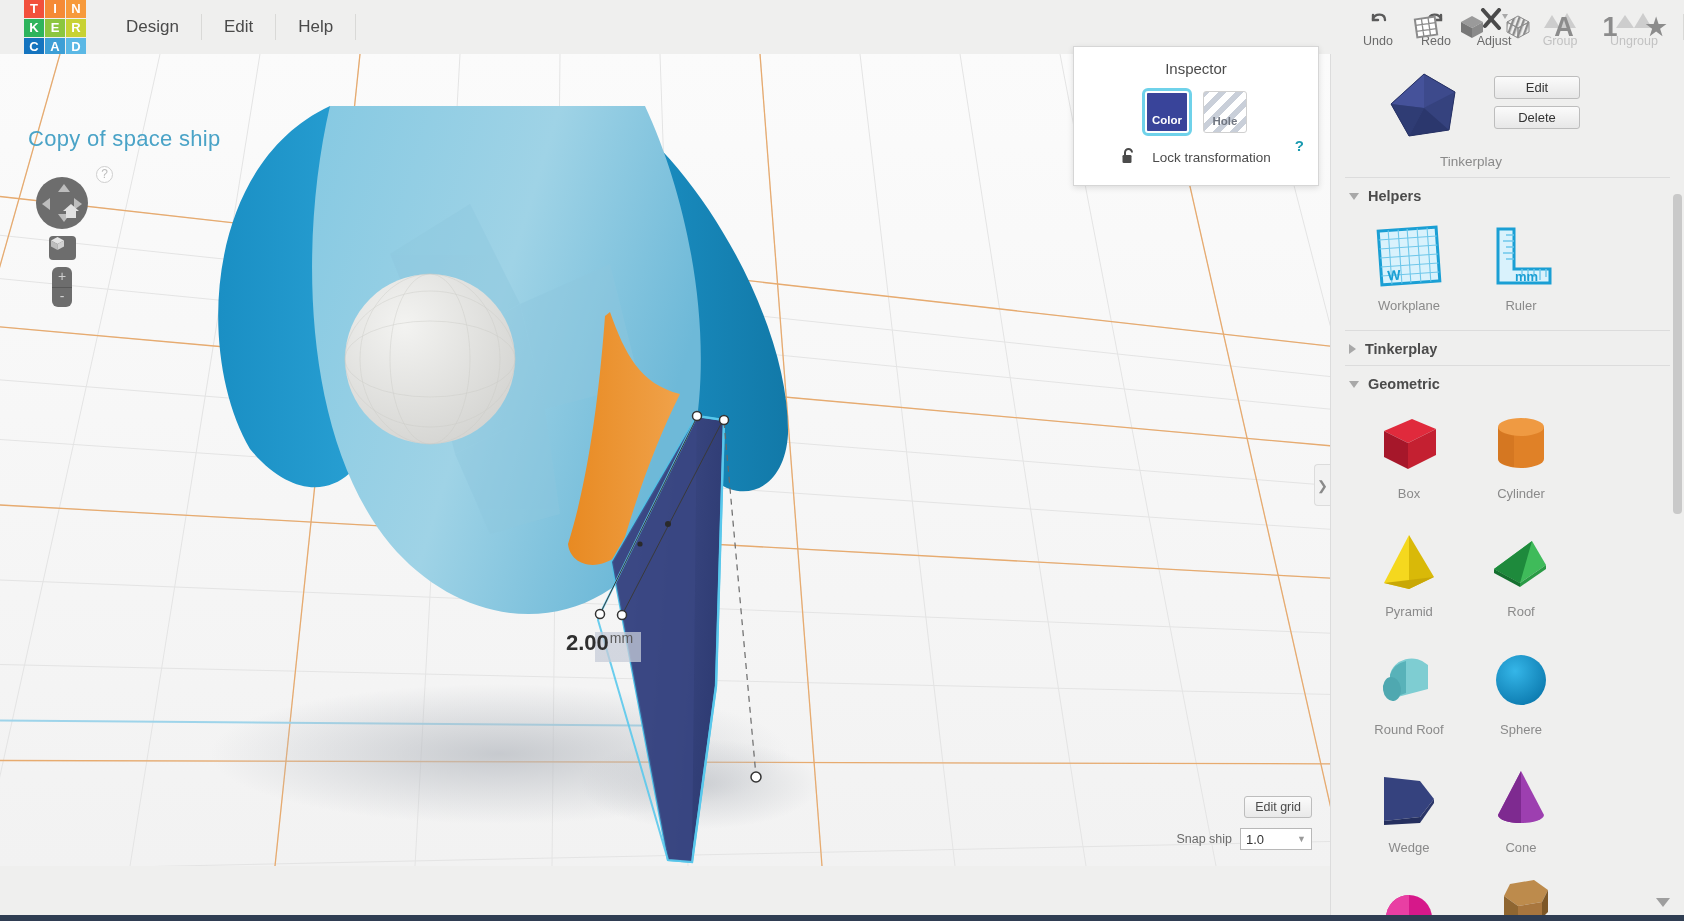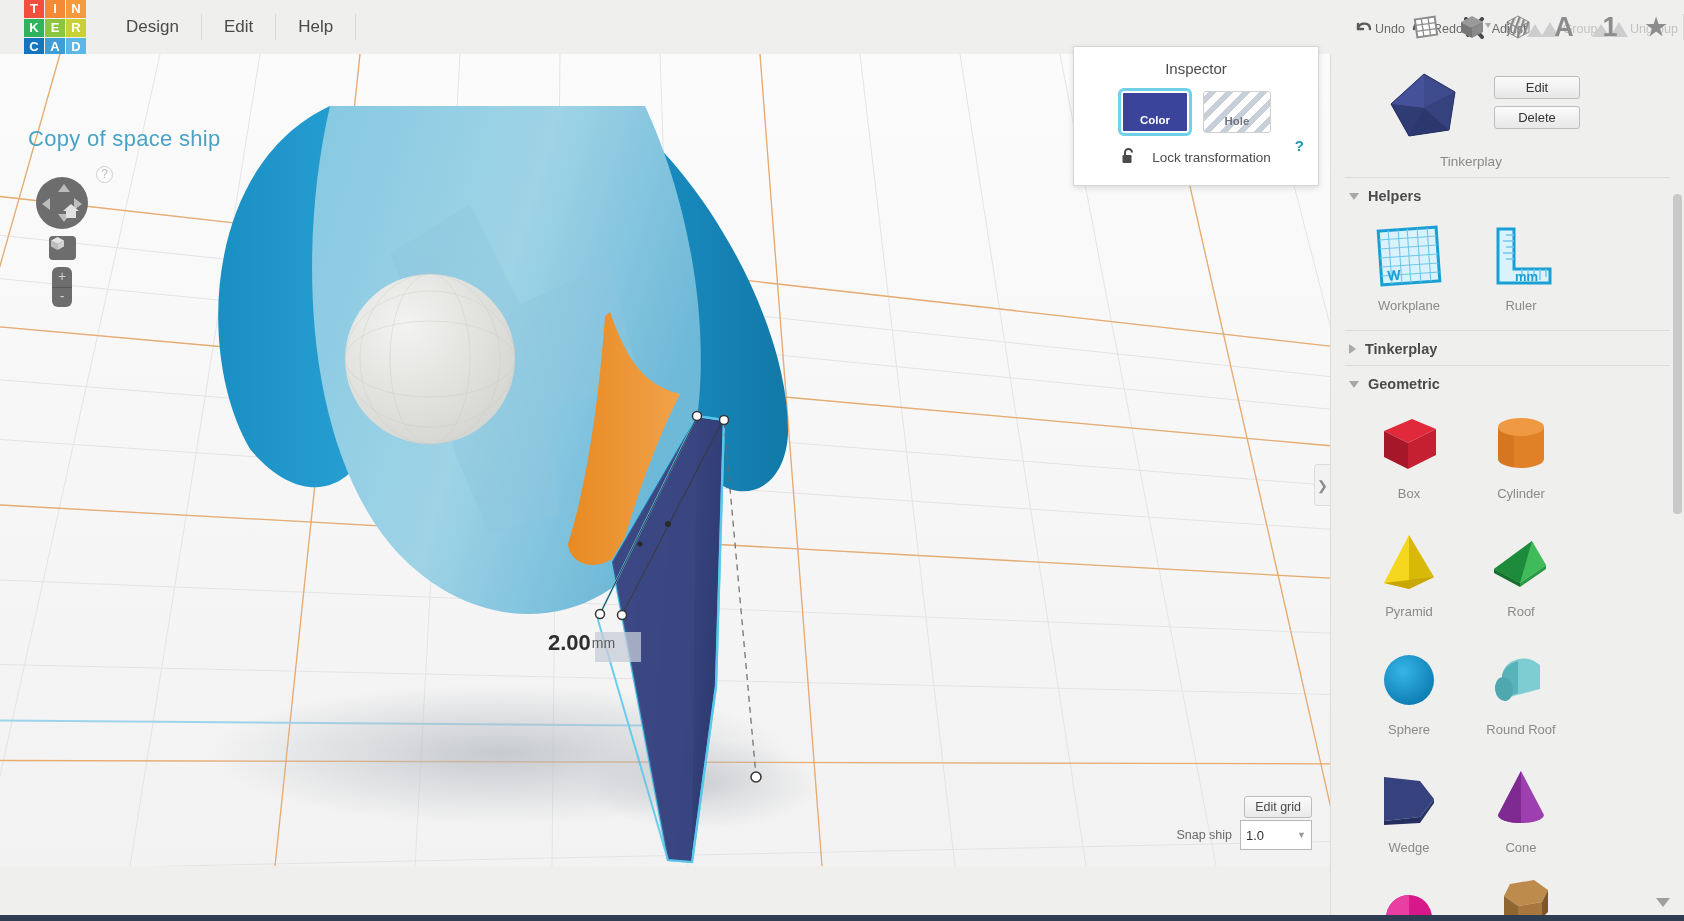--- a/index.html
+++ b/index.html
@@ -15,21 +15,21 @@
   #logo { width:62px; height:54px; margin-left:24px; display:grid;
     grid-template-columns:repeat(3,20px); grid-template-rows:repeat(3,18px);
     gap:1px; }
   #logo span { color:#fff; font-weight:bold; font-size:13px; line-height:18px;
     text-align:center; font-family:"Liberation Sans",sans-serif; }
 
   .menu-item { font-size:17px; color:#4a4a4a; padding:0 22px; height:54px;
     line-height:54px; cursor:pointer; position:relative; }
   .menu-sep { width:1px; height:26px; background:#d9d9d7; }
 
-  .tool { width:58px; height:54px; display:flex; flex-direction:row;
+  .tool { width:58px; height:54px; display:flex; flex-direction:column;
     align-items:center; justify-content:center; cursor:pointer; }
   .tool .ticon { height:24px; display:flex; align-items:flex-end; }
   .tool .tlabel { font-size:12.5px; color:#6a6a6a; margin-top:4px; }
   .tool.disabled .tlabel { color:#c2c2c2; }
   .tool.wide { width:74px; }
 
   #righticons { position:absolute; right:8px; top:0; height:54px;
     display:flex; align-items:center; gap:6px; }
   .ricon { width:40px; height:54px; display:flex; align-items:center;
     justify-content:center; cursor:pointer; color:#8c8c8c; }
@@ -64,36 +64,36 @@
     background:#6d6d6d; border-radius:4px; z-index:7; cursor:pointer;
     display:flex; align-items:center; justify-content:center; }
   #zoomgrp { position:absolute; left:52px; top:213px; width:20px; z-index:7; }
   .zbtn { width:20px; height:20px; background:#6d6d6d; color:#cfcfcf;
     font-size:14px; text-align:center; line-height:19px; cursor:pointer; }
   .zbtn.top { border-radius:6px 6px 0 0; }
   .zbtn.bot { border-radius:0 0 6px 6px; border-top:1px solid #585858;
     line-height:17px; }
 
   
-  #measure { position:absolute; left:548px; top:576px; z-index:8;
-    display:flex; align-items:center; }
+  #measure { position:absolute; left:566px; top:576px; z-index:8;
+    display:flex; align-items:flex-start; }
   #measure .val { font-size:22px; font-weight:bold; color:#2f2f2f; }
   #measure .unit { font-size:14px; color:#5b5b5b; margin-left:1px; }
   #measbox { position:absolute; left:595px; top:578px; width:46px; height:30px;
     background:#c7ccd8; opacity:.75; z-index:7; }
 
   
   #inspector { position:absolute; left:1073px; top:46px; width:246px;
     height:140px; background:#fff; border:1px solid #d6d6d6;
     box-shadow:0 2px 6px rgba(0,0,0,.12); z-index:10; }
   #inspector .title { text-align:center; font-size:15px; color:#4b4b4b;
     margin-top:13px; }
   #inspector .swatches { display:flex; justify-content:center; gap:14px;
     margin-top:14px; }
-  .sw { width:68px; height:42px; border-radius:3px; position:relative;
+  .sw { width:44px; height:42px; border-radius:3px; position:relative;
     cursor:pointer; display:flex; align-items:flex-end; justify-content:center; }
   .sw .sl { font-size:11.5px; font-weight:bold; margin-bottom:5px; }
   #sw-color { background:#39449a; outline:3px solid #6fd2ea; border:2px solid #fff; }
   #sw-color .sl { color:#fff; }
   #sw-hole { border:1px solid #d0d0d0; background:
      repeating-linear-gradient(-45deg,#fff 0 6px,#c9cfd9 6px 12px); justify-content: center; }
   #sw-hole .sl { color:#6f7580; }
   #insp-help { position:absolute; right:14px; top:90px; color:#1a9ab0;
     font-weight:bold; font-size:15px; cursor:pointer; }
   #locktrans { display:flex; align-items:center; justify-content:center;
@@ -106,21 +106,21 @@
     justify-content:center; color:#8a8a8a; font-size:13px; cursor:pointer; }
 
   
   #editgrid { position:absolute; right:18px; bottom:48px; font-size:12.5px;
     padding:3px 10px; border:1px solid #bdbdbd; border-radius:3px;
     background:linear-gradient(#fbfbfb,#e9e9e9); color:#4b4b4b; cursor:pointer;
     z-index:9; }
   #snapwrap { position:absolute; right:18px; bottom:16px; display:flex;
     align-items:center; gap:8px; z-index:9; }
   #snapwrap .lbl { font-size:12.5px; color:#6a6a6a; }
-  #snapsel { width:72px; height:30px; border:1px solid #b8b8b8; background:#fff;
+  #snapsel { width:72px; height:22px; border:1px solid #b8b8b8; background:#fff;
     font-size:13px; color:#333; display:flex; align-items:center;
     justify-content:space-between; padding:0 5px; cursor:pointer; }
   #snapsel .cv { color:#9a9a9a; font-size:9px; }
 
   
   #sidebar { position:absolute; left:1330px; top:54px; width:354px;
     height:867px; background:#efefee; border-left:1px solid #dcdcdc;
     overflow:hidden; }
 
   #selpanel { height:123px; position:relative; padding-top:14px; }
@@ -588,46 +588,46 @@
             <path d="M10 42 L36 56 L36 60 L10 46 Z" fill="#15702f"></path>
             <path d="M36 56 L62 38 L62 42 L36 60 Z" fill="#2a9a45"></path>
           </svg>
         </span>
         <span class="sname">Roof</span>
       </div>
 
       <div class="shapecell">
         <span class="simg">
           <svg width="74" height="70" viewBox="0 0 74 70">
+            <path d="M18 54 L18 30 A22 20 0 0 1 56 20 L56 44 Z" fill="#7ecdd2"></path>
+            <path d="M18 54 L18 30 A22 20 0 0 1 34 16 L34 48 Z" fill="#58b2b9"></path>
+            <ellipse cx="20" cy="44" rx="9" ry="12" fill="#4fa8b0" transform="rotate(-8 20 44)"></ellipse>
+          </svg>
+        </span>
+        <span class="sname">Round Roof</span>
+      </div>
+
+      <div class="shapecell">
+        <span class="simg">
+          <svg width="74" height="70" viewBox="0 0 74 70">
             <defs>
                 <radialGradient id="gSph" cx="0.38" cy="0.32" r="0.75">
               <stop offset="0" stop-color="#35b6e8"></stop>
                   <stop offset="1" stop-color="#0b79ae"></stop>
             </radialGradient>
               </defs>
             <circle cx="37" cy="35" r="25" fill="url(#gSph)"></circle>
           </svg>
         </span>
         <span class="sname">Sphere</span>
       </div>
 
       <div class="shapecell">
         <span class="simg">
           <svg width="74" height="70" viewBox="0 0 74 70">
-            <path d="M18 54 L18 30 A22 20 0 0 1 56 20 L56 44 Z" fill="#7ecdd2"></path>
-            <path d="M18 54 L18 30 A22 20 0 0 1 34 16 L34 48 Z" fill="#58b2b9"></path>
-            <ellipse cx="20" cy="44" rx="9" ry="12" fill="#4fa8b0" transform="rotate(-8 20 44)"></ellipse>
-          </svg>
-        </span>
-        <span class="sname">Round Roof</span>
-      </div>
-
-      <div class="shapecell">
-        <span class="simg">
-          <svg width="74" height="70" viewBox="0 0 74 70">
             <path d="M12 14 L48 18 L62 36 L48 54 L12 58 Z" fill="#35427e"></path>
             <path d="M12 58 L48 54 L48 60 L12 62 Z" fill="#252f5e"></path>
             <path d="M48 54 L62 36 L62 40 L48 60 Z" fill="#2b3668"></path>
           </svg>
         </span>
         <span class="sname">Wedge</span>
       </div>
 
       <div class="shapecell">
         <span class="simg">

